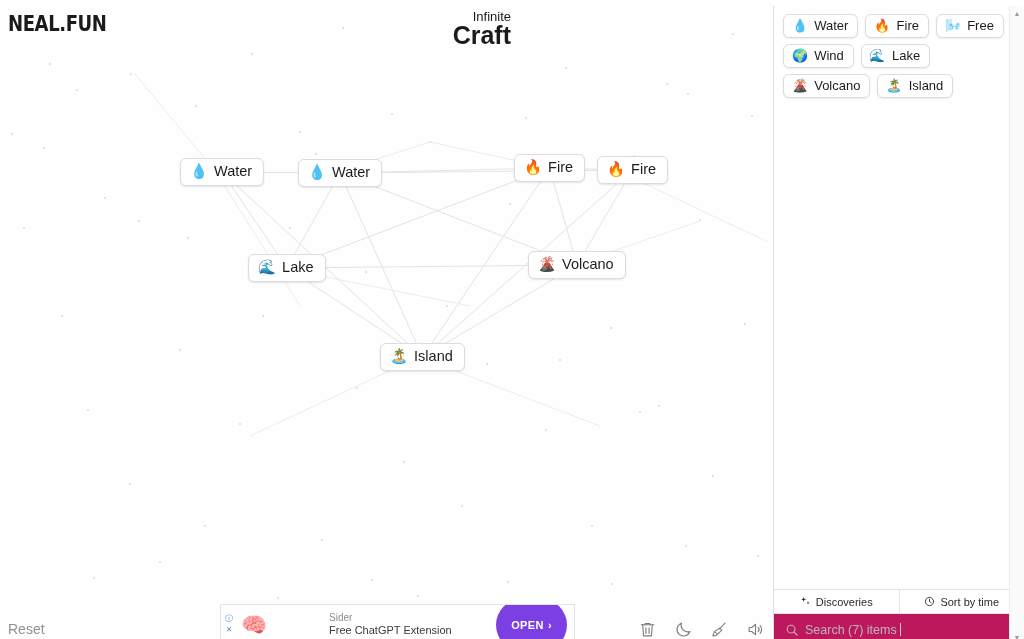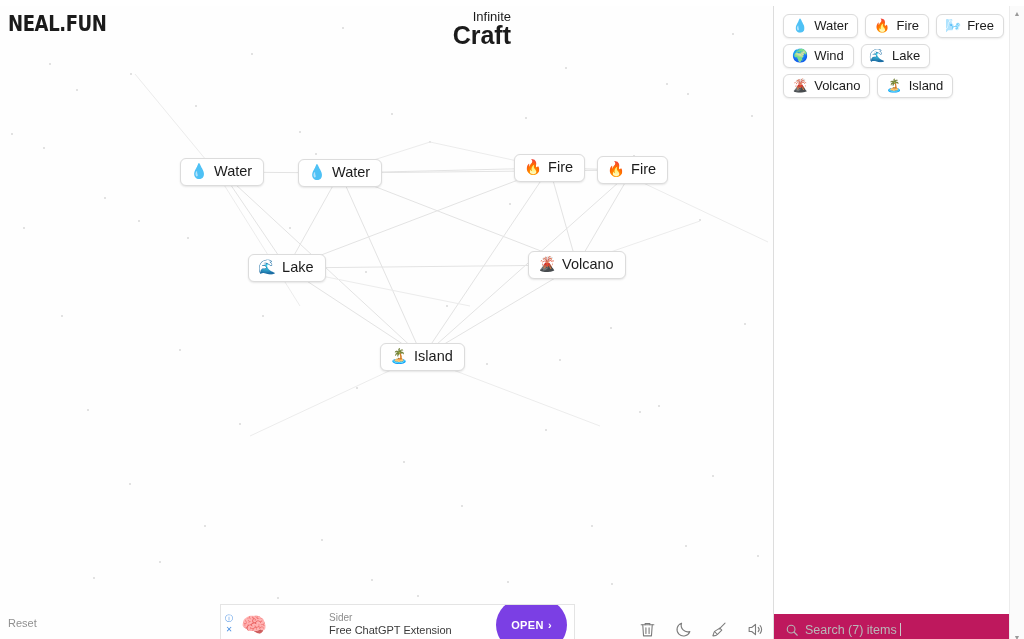--- a/index.html
+++ b/index.html
@@ -91,22 +91,22 @@
     cursor: grab;
     z-index: 5;
   }
   .node .emo { font-size: 14.5px; line-height: 1; }
   .node .lbl { line-height: 1.15; }
 
   
   #reset {
     position: absolute;
     left: 8px;
-    bottom: 16px;
-    font-size: 11px;
+    bottom: 8px;
+    font-size: 14px;
     color: #909090;
     cursor: pointer;
     user-select: none;
     z-index: 20;
   }
 
   
   #tools {
     position: absolute;
     right: 8px;
@@ -513,20 +513,36 @@
         <div class="chip">
           <span class="emo">🌋</span>
           <span>Volcano</span>
         </div>
         <div class="chip">
           <span class="emo">🏝️</span>
           <span>Island</span>
         </div>
       </div>
 
+    <div id="side-tabs">
+      <div class="stab">
+        <svg width="11" height="11" viewBox="0 0 24 24" fill="currentColor">
+          <path d="M8 2l1.4 4.1L13.5 7.5 9.4 8.9 8 13 6.6 8.9 2.5 7.5l4.1-1.4z"></path>
+          <path d="M17.5 11.5l.9 2.6 2.6.9-2.6.9-.9 2.6-.9-2.6-2.6-.9 2.6-.9z"></path>
+        </svg>
+        <span>Discoveries</span>
+      </div>
+      <div class="stab">
+        <svg width="11" height="11" viewBox="0 0 24 24" fill="none" stroke="currentColor" stroke-width="1.9" stroke-linecap="round" stroke-linejoin="round">
+          <circle cx="12" cy="12" r="9"></circle>
+          <path d="M12 7v5.3l3.2 2"></path>
+        </svg>
+        <span>Sort by time</span>
+      </div>
+    </div>
 
     <div id="search-row">
       <span class="s-ico">
         <svg width="14" height="14" viewBox="0 0 24 24" fill="none" stroke="currentColor" stroke-width="1.9" stroke-linecap="round">
           <circle cx="10.5" cy="10.5" r="6.6"></circle>
           <path d="M15.4 15.4L21 21"></path>
         </svg>
       </span>
       <span class="s-txt">Search (7) items</span>
       <span class="s-caret"></span>

